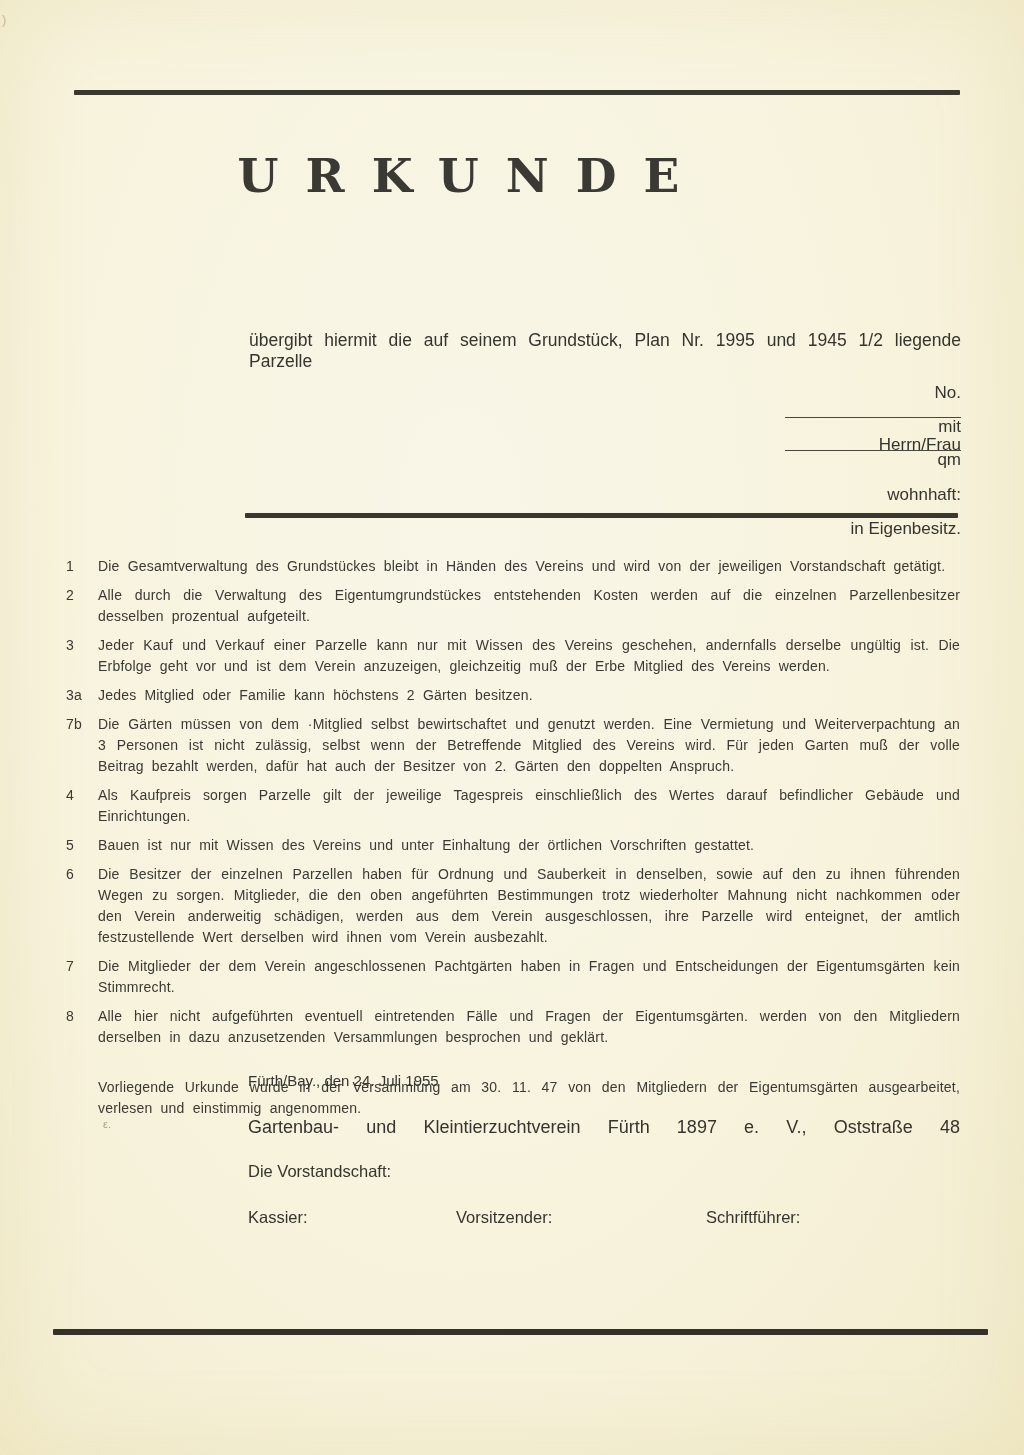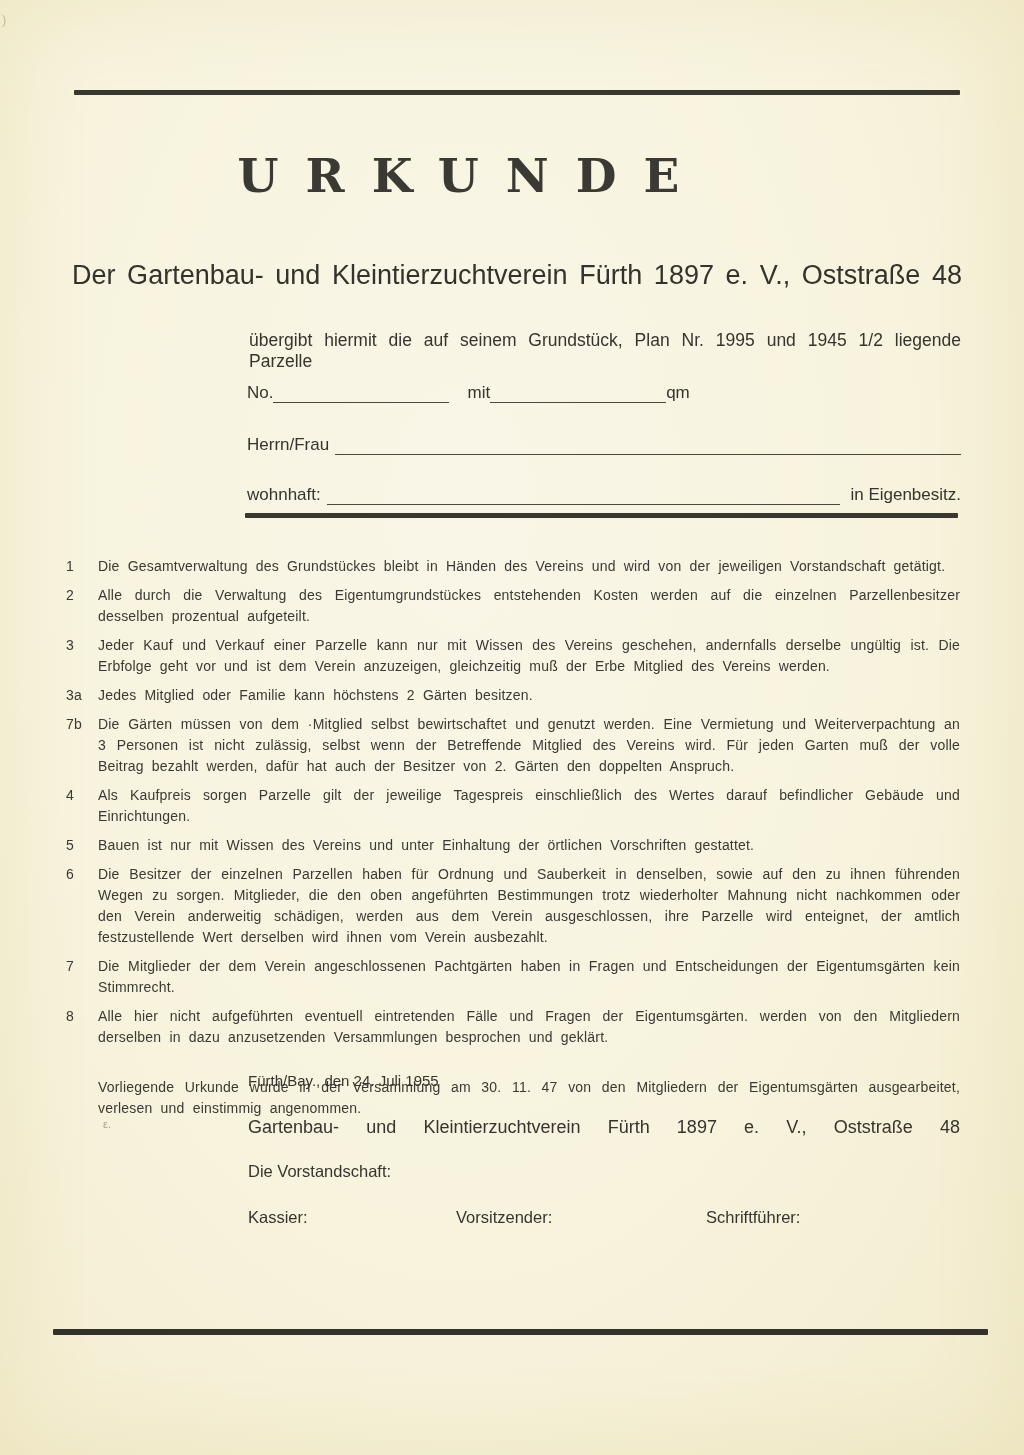--- a/index.html
+++ b/index.html
@@ -36,21 +36,21 @@
     text-align:justify;text-align-last:justify;
     word-spacing:4px;white-space:normal;
   }
   .intro{
     position:absolute;left:249px;top:330px;width:712px;
     font-size:17.5px;color:#36342e;
     text-align:justify;text-align-last:justify;
     word-spacing:2px;
   }
 
-  .form-row{position:absolute;left:247px;right:63px;display:flex;align-items:flex-end;font-size:17px;color:#36342e;}
+  .form-row{position:absolute;left:247px;right:63px;display:flex;align-items:flex-end;font-size:17px;color:#36342e;flex-direction:column;}
   .form-row .lbl{flex:0 0 auto;line-height:1.1;}
   .fill{border-bottom:1.5px solid #4a473d;height:14px;}
   .fill.flex{flex:1 1 auto;}
   .row-no{top:384px;}
   .row-name{top:436px;justify-content:flex-end;}
   .row-res{top:486px;}
   .w176{width:176px;}
   .gap18{width:18px;flex:0 0 auto;}
   .ml6{margin-left:6px;} .mr10{margin-right:10px;}
 
@@ -80,21 +80,20 @@
 <body>
 
 <div class="page">
 
   <span class="corner-mark">)</span>
 
   <div class="rule rule-top"></div>
 
   <h1 class="title">URKUNDE</h1>
 
-  <div class="heading">Der Gartenbau- und Kleintierzuchtverein Fürth 1897 e. V., Oststraße 48</div>
 
   <div class="intro">übergibt hiermit die auf seinem Grundstück, Plan Nr. 1995 und 1945 1/2 liegende Parzelle</div>
 
   <div class="form-row row-no">
     <span class="lbl">No.</span>
     <span class="fill w176"></span>
     <span class="gap18"></span>
     <span class="lbl">mit</span>
     <span class="fill w176"></span>
     <span class="lbl">qm</span>

